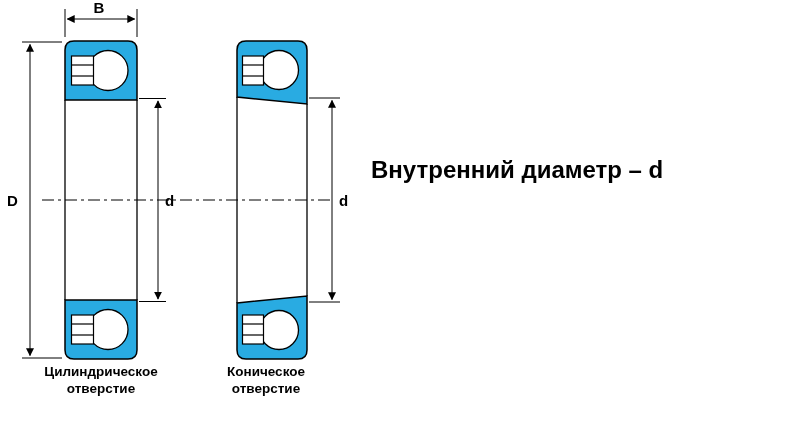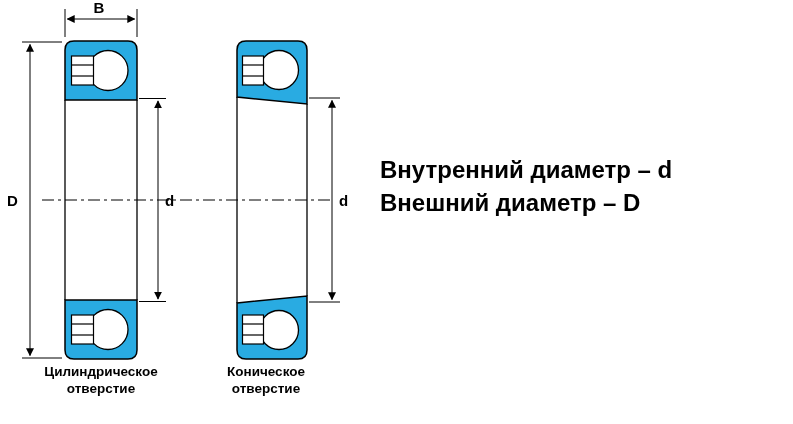--- a/index.html
+++ b/index.html
@@ -9,21 +9,21 @@
     background:#ffffff;
     overflow:hidden;
     font-family:"Liberation Sans", sans-serif;
   }
   svg{position:absolute;left:0;top:0;}
   svg text{font-family:"Liberation Sans", sans-serif;fill:#000;}
   .dim-label{font-size:15px;font-weight:bold;}
   .caption{font-size:13.5px;font-weight:bold;text-anchor:middle;}
   .legend{
     position:absolute;
-    left:380px;top:153px;
+    left:371px;top:153px;
     width:395px;
     color:#000;
     font-size:24px;
     font-weight:bold;
     line-height:33px;
     white-space:nowrap;
   }
 </style>
 </head>
 <body>
@@ -105,16 +105,15 @@
 
     <text x="101" y="376" class="caption">Цилиндрическое</text>
     <text x="101" y="393" class="caption">отверстие</text>
 
     <text x="266" y="376" class="caption">Коническое</text>
     <text x="266" y="393" class="caption">отверстие</text>
   </svg>
 
   <div class="legend">
     <div>Внутренний диаметр – d</div>
-    <div>Внешний диаметр – D</div>
   </div>
 
 </div>
 
 </body></html>

